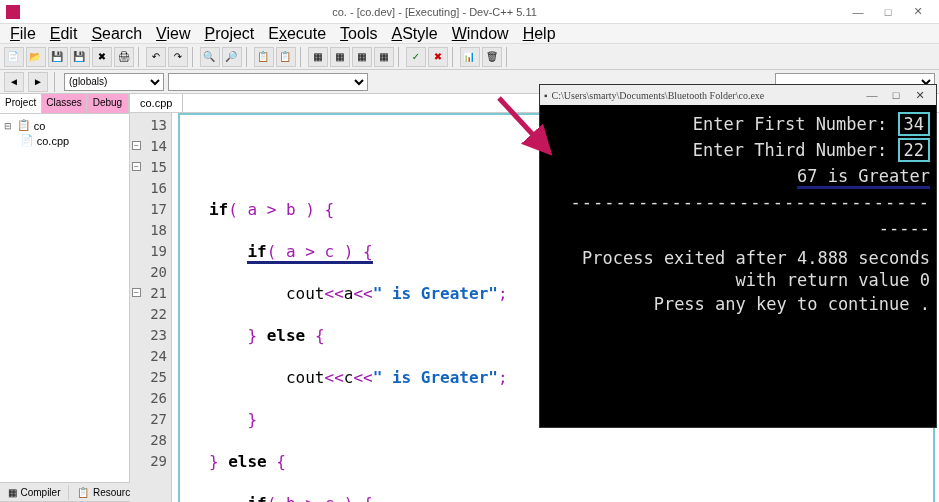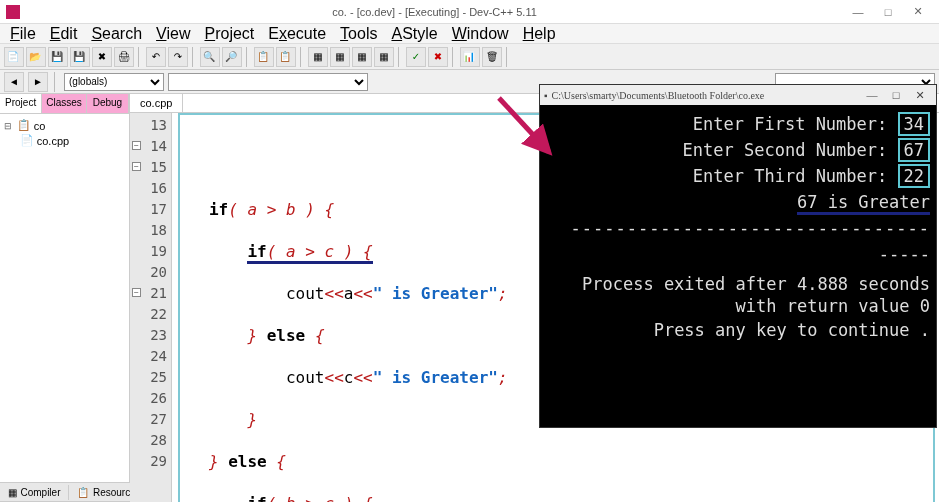--- a/index.html
+++ b/index.html
@@ -29,21 +29,21 @@
 .editor-wrap { flex: 1; display: flex; flex-direction: column; background: #fff; position: relative; }
 .file-tab { height: 20px; display: flex; border-bottom: 1px solid #ccc; }
 .file-tab span { padding: 3px 10px; background: #fff; border-right: 1px solid #ccc; font-size: 11px; }
 .editor { flex: 1; display: flex; font-family: 'Consolas', monospace; font-size: 16px; background: #fff; position: relative; }
 .gutter { width: 42px; background: #e8e8e8; text-align: right; padding-right: 4px; color: #555; line-height: 21px; font-size: 14px; padding-top: 2px; border-right: 1px solid #ccc; }
 .gutter div { height: 21px; position: relative; }
 .fold { position: absolute; left: 2px; top: 5px; width: 9px; height: 9px; border: 1px solid #888; background: #fff; font-size: 8px; line-height: 7px; text-align: center; color: #666; }
 .code { flex: 1; padding: 2px 8px; line-height: 21px; position: relative; white-space: pre; }
 .code-border { position: absolute; left: 6px; top: 0; right: 4px; bottom: 4px; border: 2px solid #7ec8d4; pointer-events: none; }
 .kw { color: #000; font-weight: bold; }
-.op { color: #b91c1c; font-style: italic; }
+.op { color: #a21caf; }
 .str { color: #1565c0; font-weight: bold; }
 .id { color: #000; }
 .underline1 { border-bottom: 3px solid #1a237e; }
 .console { position: absolute; top: 84px; right: 2px; width: 398px; height: 344px; background: #000; color: #ddd; font-family: 'Consolas', monospace; font-size: 17px; border: 1px solid #333; z-index: 10; }
 .console-title { height: 20px; background: #eee; color: #444; font-size: 10px; display: flex; align-items: center; padding: 0 4px; font-family: Tahoma; }
 .console-title .ct { flex: 1; white-space: nowrap; overflow: hidden; }
 .console-title .cb { width: 24px; text-align: center; font-size: 11px; }
 .console-body { padding: 6px; line-height: 26px; position: relative; text-align: right; }
 .hl-box { border: 2px solid #5ec8d4; padding: 0 4px; }
 .hl-under { border-bottom: 3px solid #1a237e; }
@@ -180,21 +180,20 @@
 <div class="console">
   <div class="console-title">
     <span style="margin-right:4px">▪</span>
     <span class="ct">C:\Users\smarty\Documents\Bluetooth Folder\co.exe</span>
     <span class="cb">—</span>
     <span class="cb">□</span>
     <span class="cb">✕</span>
   </div>
   <div class="console-body">
 <div><span>Enter First Number: </span><span class="hl-box">34</span></div>
-<div><span>Enter Second Number: </span><span class="hl-box">67</span></div>
 <div><span>Enter Third Number: </span><span class="hl-box">22</span></div>
 <div><span class="hl-under">67 is Greater</span></div>
 <div style="letter-spacing:1px">--------------------------------</div>
 <div>-----</div>
 <div style="line-height:22px;margin-top:6px">Process exited after 4.888 seconds with return value 0</div>
 <div style="">Press any key to continue .</div>
   </div>
 </div>
 
 <svg class="arrow" width="80" height="80">

